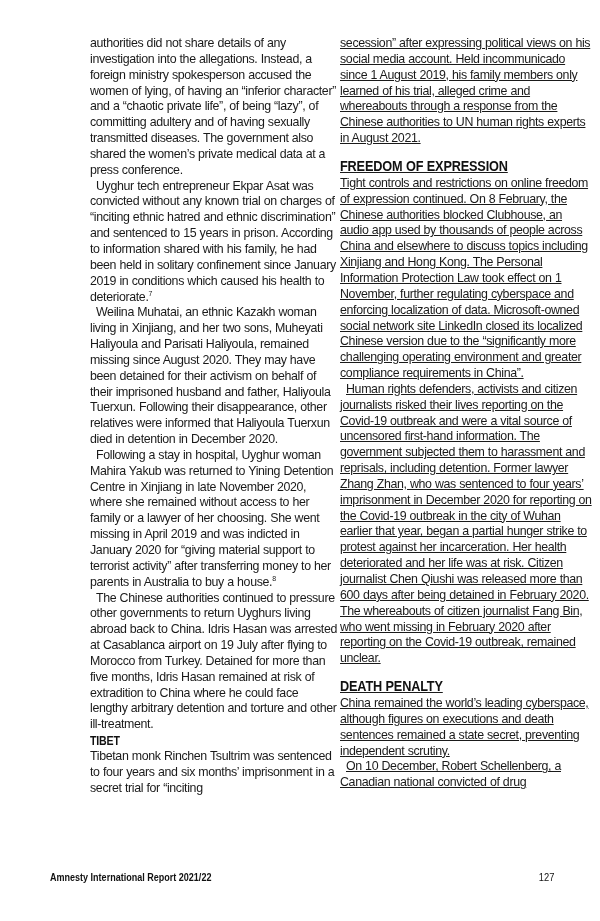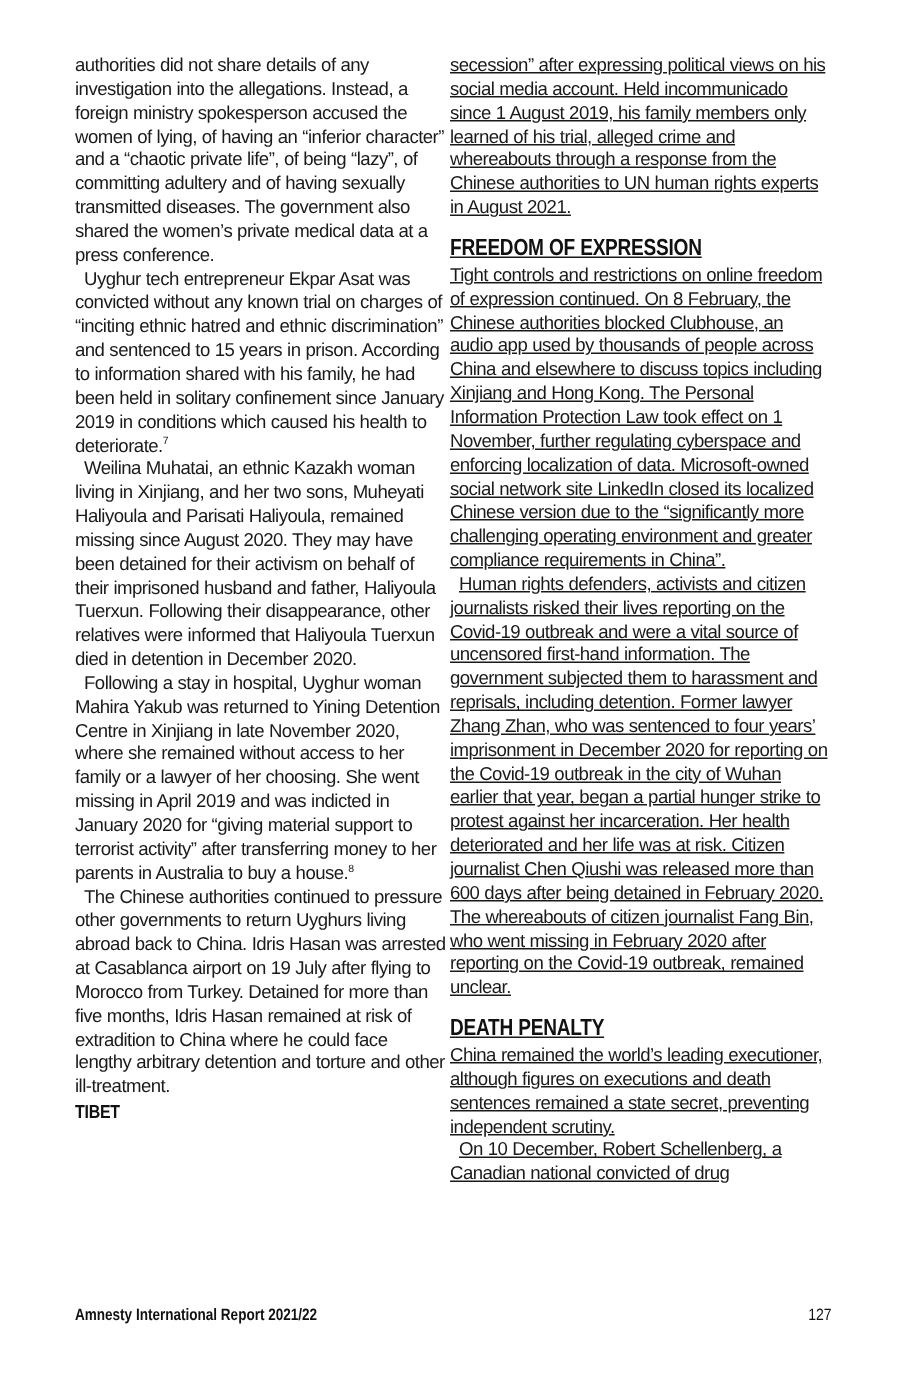--- a/index.html
+++ b/index.html
@@ -17,20 +17,21 @@
   }
   .column {
     position: absolute;
     top: 36px;
     width: 248px;
     font-size: 12.4px;
     line-height: 15.85px;
     letter-spacing: -0.35px;
     word-spacing: 0.2px;
     font-stretch: condensed;
+    margin-left: 40px;
   }
   .col-left { left: 50px; }
   .col-right { left: 300px; width: 252px; text-decoration: underline; }
   .para {
     margin: 0;
     text-indent: 6px;
   }
   .para.first { text-indent: 0; }
   .heading {
     margin: 0;
@@ -86,30 +87,31 @@
 </head>
 <body>
 
 <div class="column col-left">
   <p class="para first"><span>authorities did not share details of any investigation into the allegations. Instead, a foreign ministry spokesperson accused the women of lying, of having an “inferior character” and a “chaotic private life”, of being “lazy”, of committing adultery and of having sexually transmitted diseases. The government also shared the women’s private medical data at a press conference.</span></p>
   <p class="para"><span>Uyghur tech entrepreneur Ekpar Asat was convicted without any known trial on charges of “inciting ethnic hatred and ethnic discrimination” and sentenced to 15 years in prison. According to information shared with his family, he had been held in solitary confinement since January 2019 in conditions which caused his health to deteriorate.</span><sup>7</sup></p>
   <p class="para"><span>Weilina Muhatai, an ethnic Kazakh woman living in Xinjiang, and her two sons, Muheyati Haliyoula and Parisati Haliyoula, remained missing since August 2020. They may have been detained for their activism on behalf of their imprisoned husband and father, Haliyoula Tuerxun. Following their disappearance, other relatives were informed that Haliyoula Tuerxun died in detention in December 2020.</span></p>
   <p class="para"><span>Following a stay in hospital, Uyghur woman Mahira Yakub was returned to Yining Detention Centre in Xinjiang in late November 2020, where she remained without access to her family or a lawyer of her choosing. She went missing in April 2019 and was indicted in January 2020 for “giving material support to terrorist activity” after transferring money to her parents in Australia to buy a house.</span><sup>8</sup></p>
   <p class="para"><span>The Chinese authorities continued to pressure other governments to return Uyghurs living abroad back to China. Idris Hasan was arrested at Casablanca airport on 19 July after flying to Morocco from Turkey. Detained for more than five months, Idris Hasan remained at risk of extradition to China where he could face lengthy arbitrary detention and torture and other ill-treatment.</span></p>
   <h3 class="heading minor">TIBET</h3>
+  <p class="para first"><span>Tibetan monk Rinchen Tsultrim was sentenced to four years and six months’ imprisonment in a secret trial for “inciting</span></p>
 </div>
 
 <div class="column col-right">
   <p class="para first"><span>secession” after expressing political views on his social media account. Held incommunicado since 1 August 2019, his family members only learned of his trial, alleged crime and whereabouts through a response from the Chinese authorities to UN human rights experts in August 2021.</span></p>
 
   <h2 class="heading major">FREEDOM OF EXPRESSION</h2>
   <p class="para first"><span>Tight controls and restrictions on online freedom of expression continued. On 8 February, the Chinese authorities blocked Clubhouse, an audio app used by thousands of people across China and elsewhere to discuss topics including Xinjiang and Hong Kong. The Personal Information Protection Law took effect on 1 November, further regulating cyberspace and enforcing localization of data. Microsoft-owned social network site LinkedIn closed its localized Chinese version due to the “significantly more challenging operating environment and greater compliance requirements in China”.</span></p>
   <p class="para"><span>Human rights defenders, activists and citizen journalists risked their lives reporting on the Covid-19 outbreak and were a vital source of uncensored first-hand information. The government subjected them to harassment and reprisals, including detention. Former lawyer Zhang Zhan, who was sentenced to four years’ imprisonment in December 2020 for reporting on the Covid-19 outbreak in the city of Wuhan earlier that year, began a partial hunger strike to protest against her incarceration. Her health deteriorated and her life was at risk. Citizen journalist Chen Qiushi was released more than 600 days after being detained in February 2020. The whereabouts of citizen journalist Fang Bin, who went missing in February 2020 after reporting on the Covid-19 outbreak, remained unclear.</span></p>
 
   <h2 class="heading major">DEATH PENALTY</h2>
-  <p class="para first"><span>China remained the world’s leading executioner, although figures on executions and death sentences remained a state secret, preventing independent scrutiny.</span></p>
+  <p class="para first"><span>China remained the world’s leading cyberspace, although figures on executions and death sentences remained a state secret, preventing independent scrutiny.</span></p>
   <p class="para"><span>On 10 December, Robert Schellenberg, a Canadian national convicted of drug</span></p>
 </div>
 
 <div class="footer">
   <span class="footer-title">Amnesty International Report 2021/22</span>
   <span class="footer-page">127</span>
 </div>
 
 </body></html>

